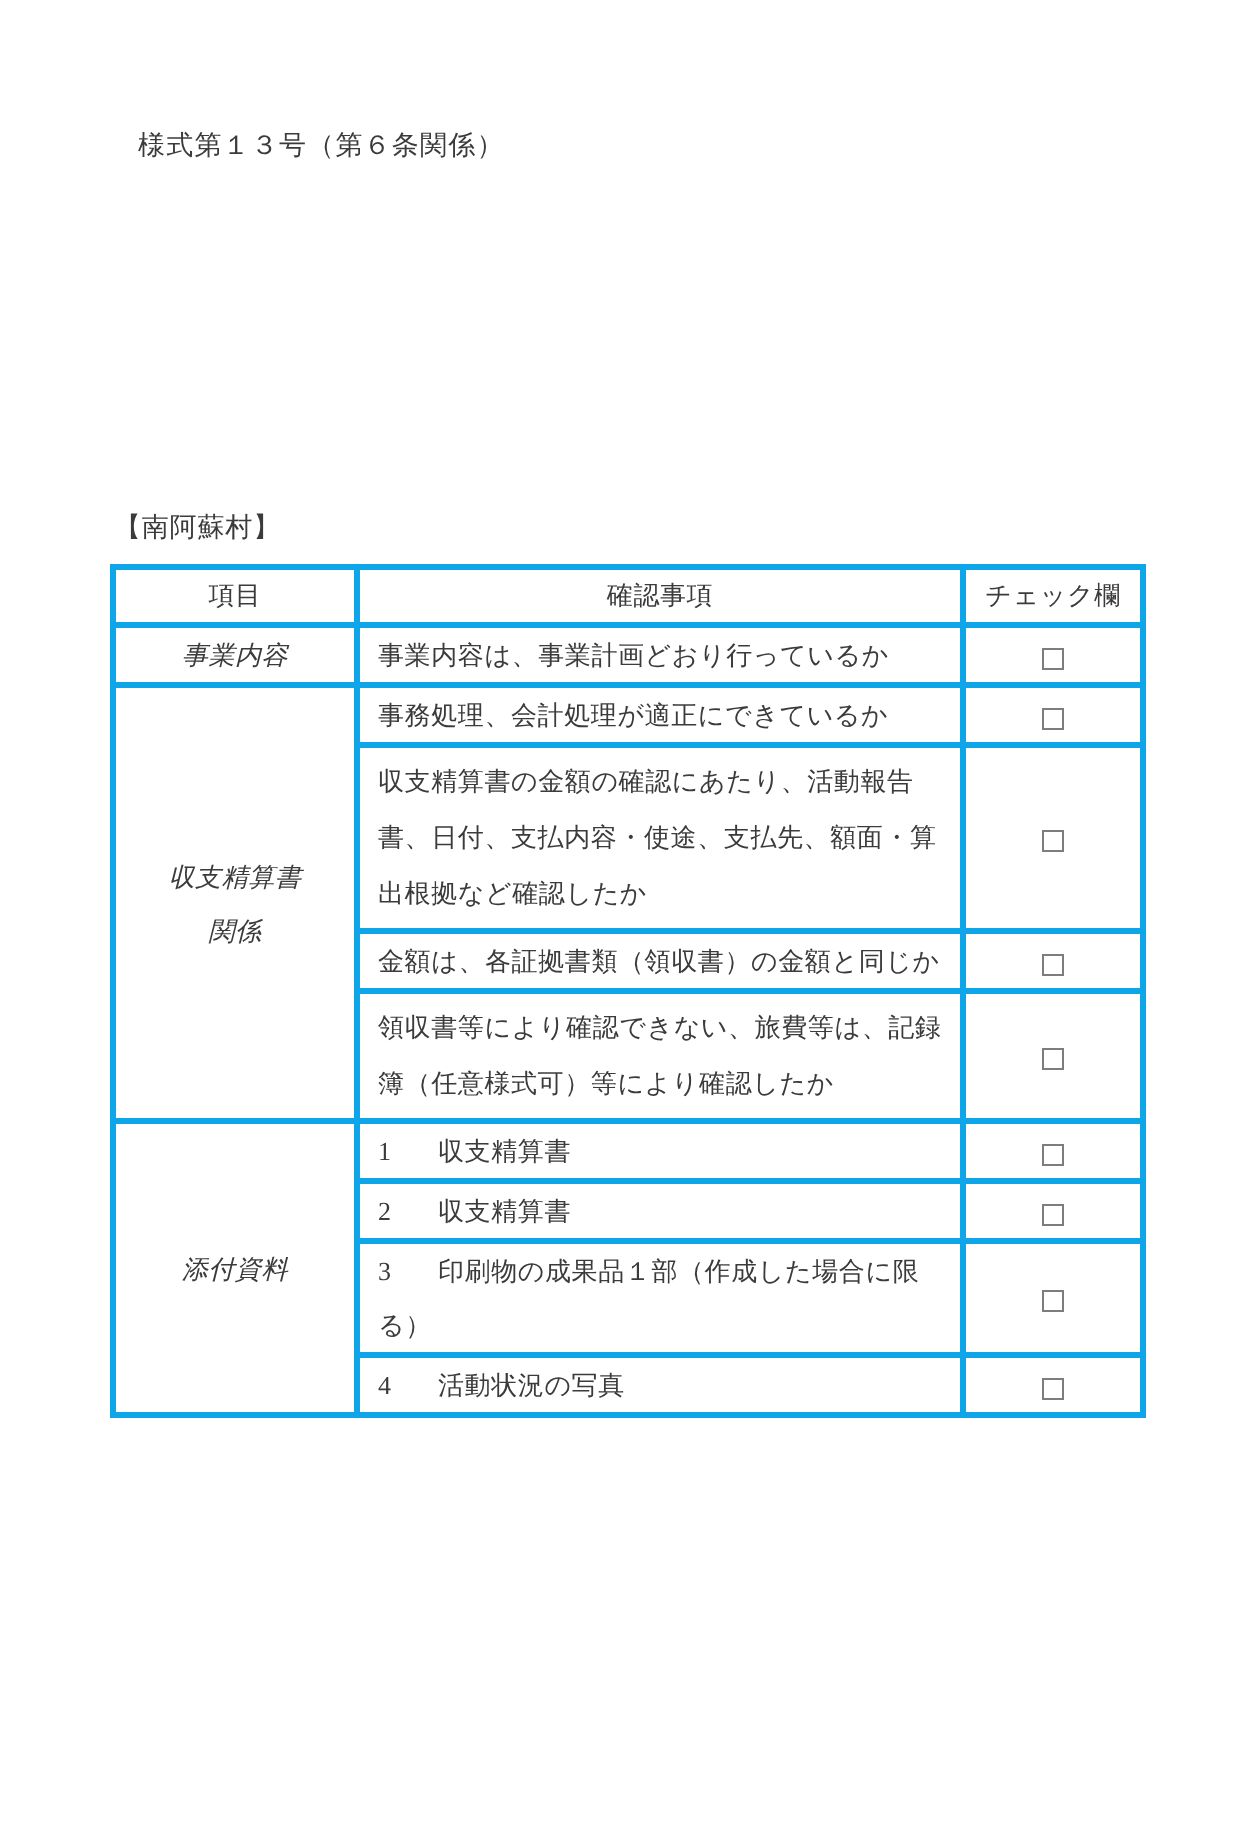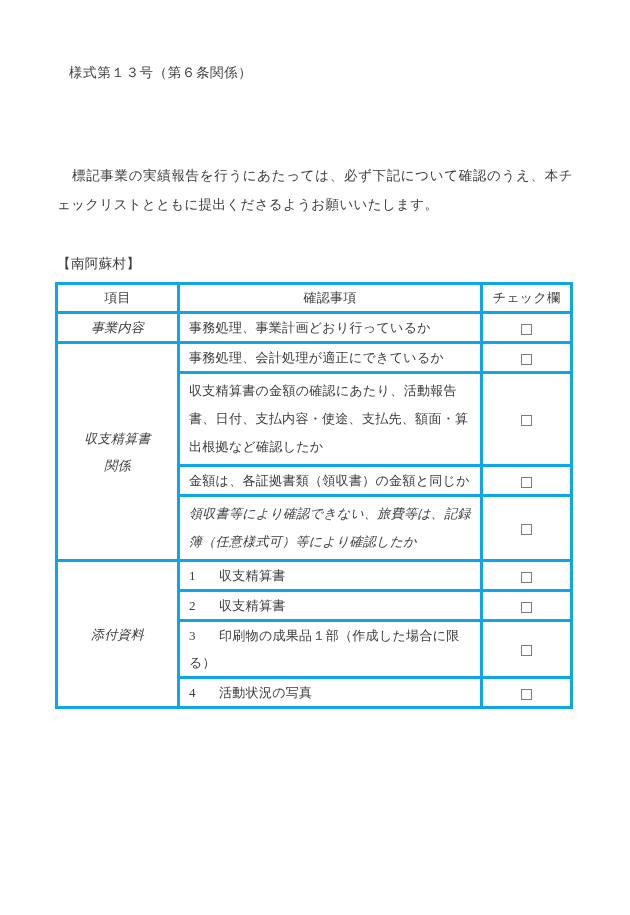--- a/index.html
+++ b/index.html
@@ -131,31 +131,30 @@
     width: 11px;
     height: 11px;
     border: 1px solid #7d7d7d;
     box-sizing: border-box;
     vertical-align: middle;
     background: #ffffff;
   }
 
   .row-single { height: 27px; }
   .row-tall3  { height: 85px; }
-  .row-tall2  { height: 56px; font-style: italic; }
+  .row-tall2  { height: 56px; }
 </style>
 </head>
 <body>
 
 <div class="page">
 
   <div class="form-number">様式第１３号（第６条関係）</div>
 
 
-  <div class="lead">標記事業の実績報告を行うにあたっては、必ず下記について確認のうえ、本チェックリストとともに提出くださるようお願いいたします。</div>
 
   <div class="section-heading">【南阿蘇村】</div>
 
   <table class="checklist-table">
     <colgroup>
       <col class="col-item">
       <col>
       <col class="col-check">
     </colgroup>
     <thead>
@@ -164,21 +163,21 @@
         <th>確認事項</th>
         <th>チェック欄</th>
       </tr>
     </thead>
     <tbody>
 
       <tr class="row-single">
         <td class="cat-cell" rowspan="1">
           <span class="cat-line">事業内容</span>
         </td>
-        <td class="desc-cell">事務処理、事業計画どおり行っているか</td>
+        <td class="desc-cell">事業内容は、事業計画どおり行っているか</td>
         <td class="check-cell">
           <span class="checkbox-glyph"></span>
         </td>
       </tr>
 
       <tr class="row-single">
         <td class="cat-cell" rowspan="4">
           <span class="cat-line">収支精算書</span>
           <span class="cat-line">関係</span>
         </td>

